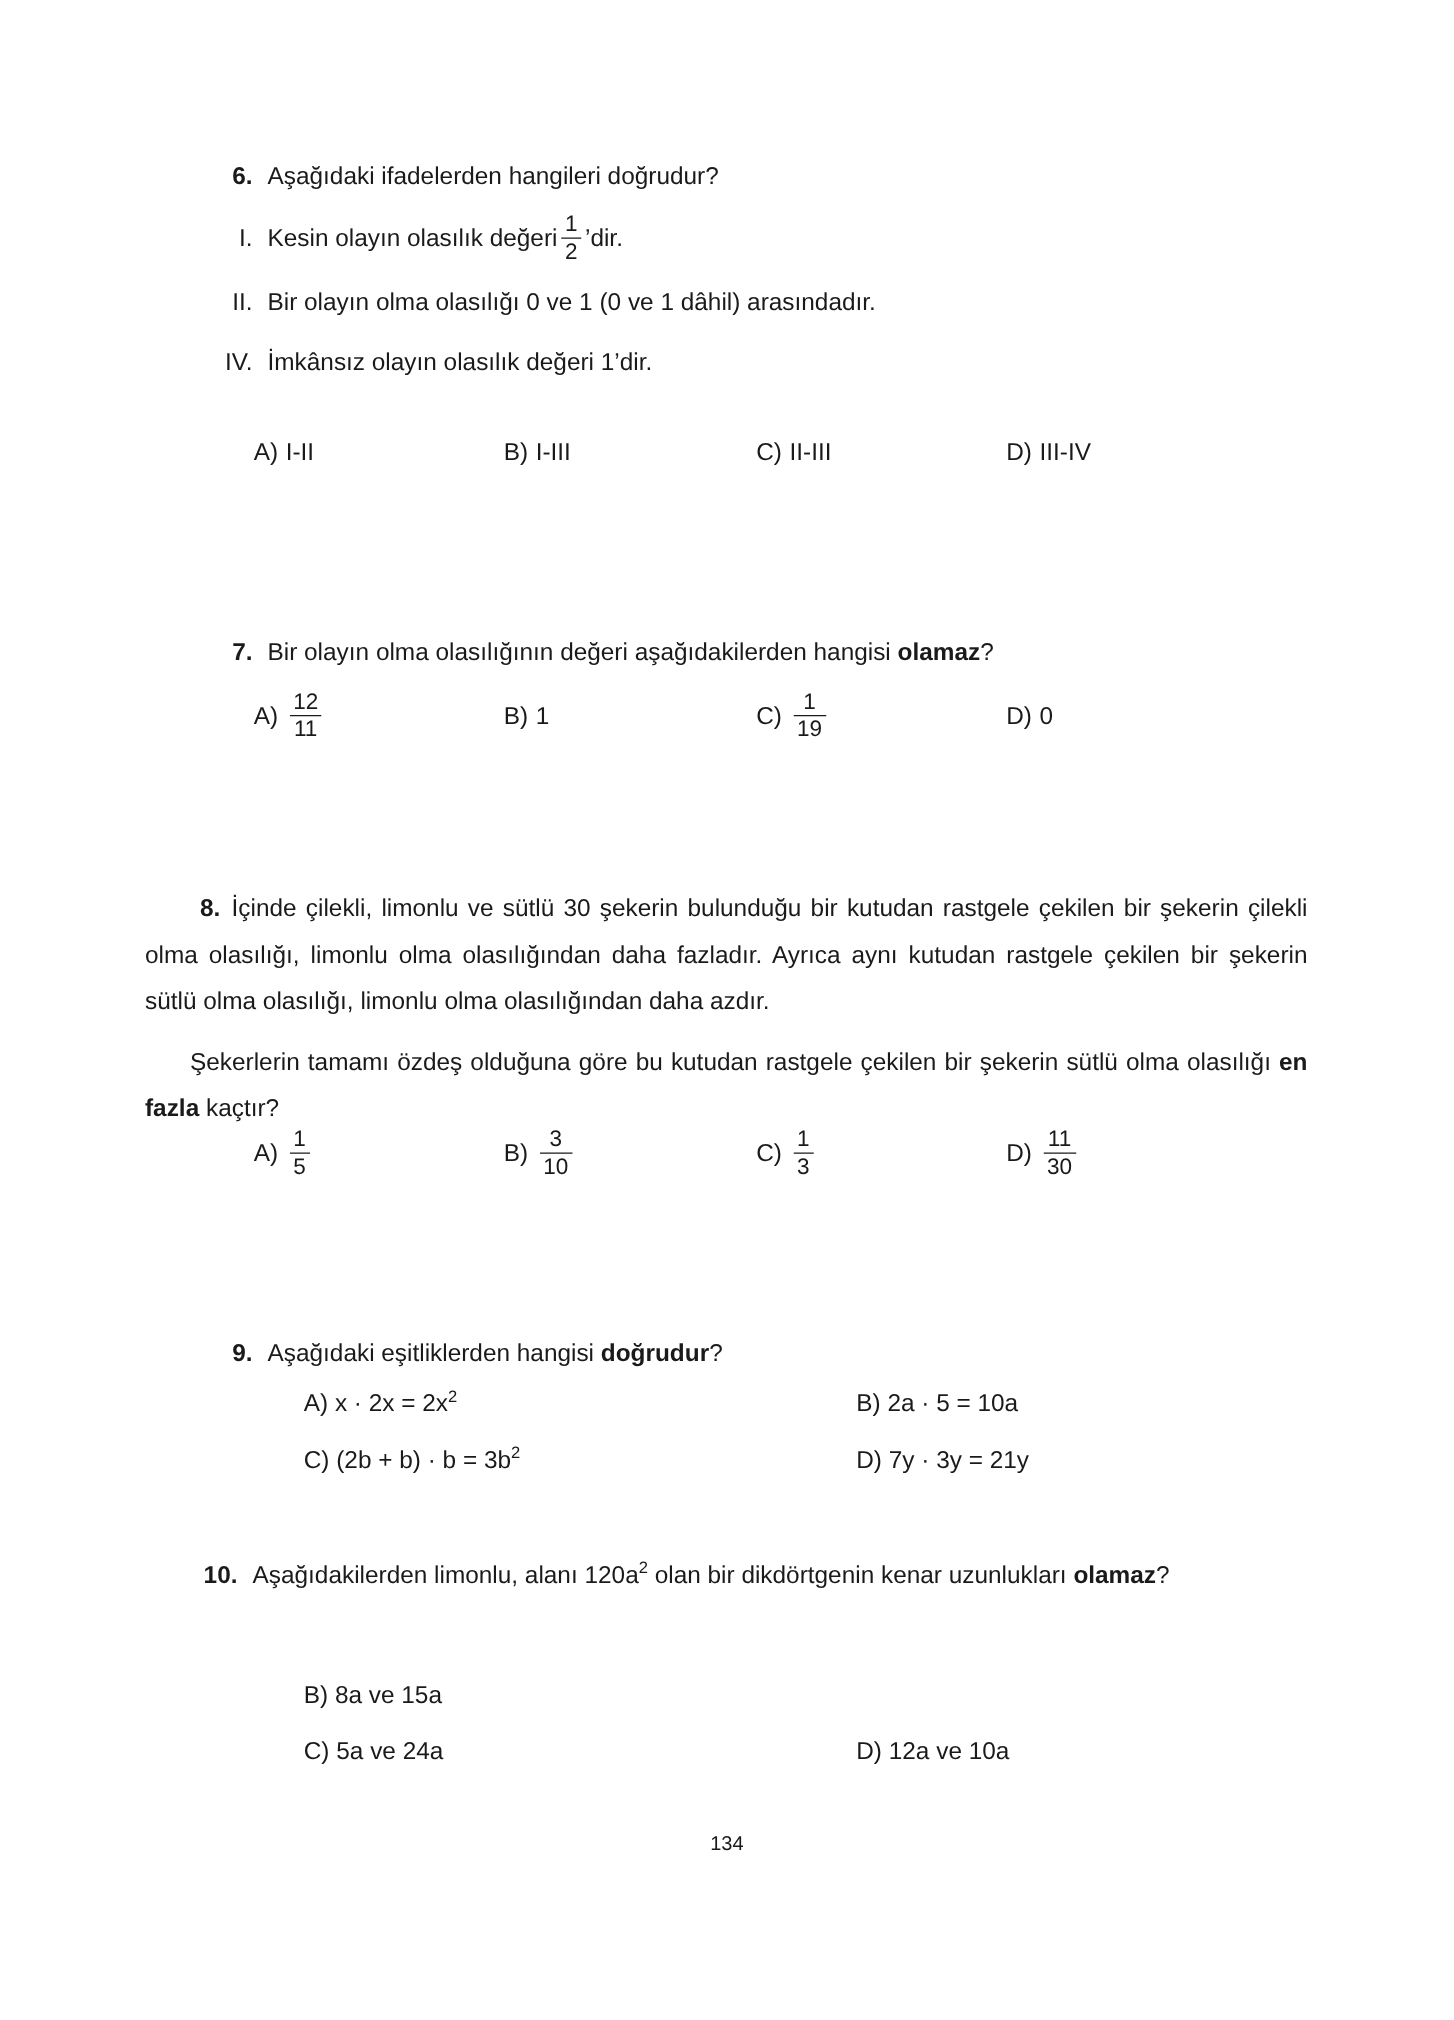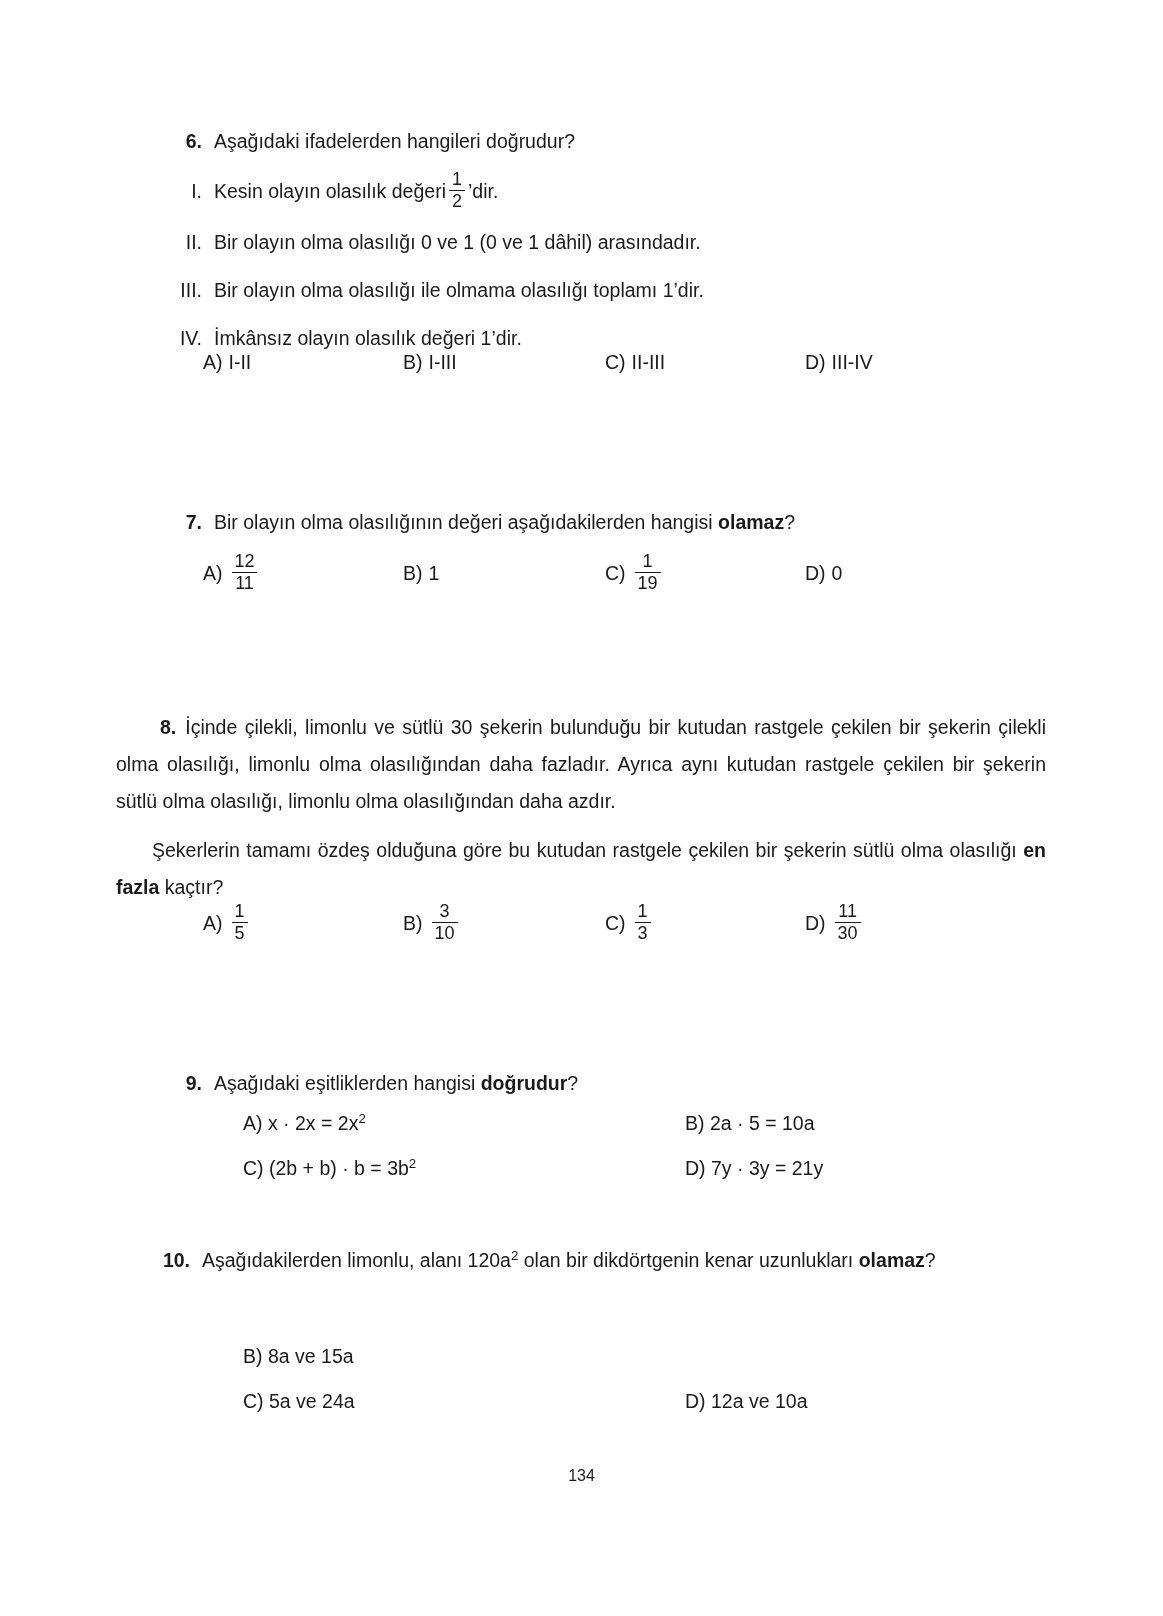--- a/index.html
+++ b/index.html
@@ -160,24 +160,20 @@
           </span>
           <span>’dir.</span>
         </span>
       </div>
 
       <div class="roman-row" style="margin-bottom:14px;">
         <span class="roman-label">II.</span>
         <span class="roman-text">Bir olayın olma olasılığı 0 ve 1 (0 ve 1 dâhil) arasındadır.</span>
       </div>
 
-      <div class="roman-row" style="margin-bottom:14px;">
-        <span class="roman-label">III.</span>
-        <span class="roman-text">Bir olayın olma olasılığı ile olmama olasılığı toplamı 1’dir.</span>
-      </div>
 
       <div class="roman-row">
         <span class="roman-label">IV.</span>
         <span class="roman-text">İmkânsız olayın olasılık değeri 1’dir.</span>
       </div>
 
     </div>
   </div>
 
   <div class="choices" style="left:203px; top:351px; width:760px;">

